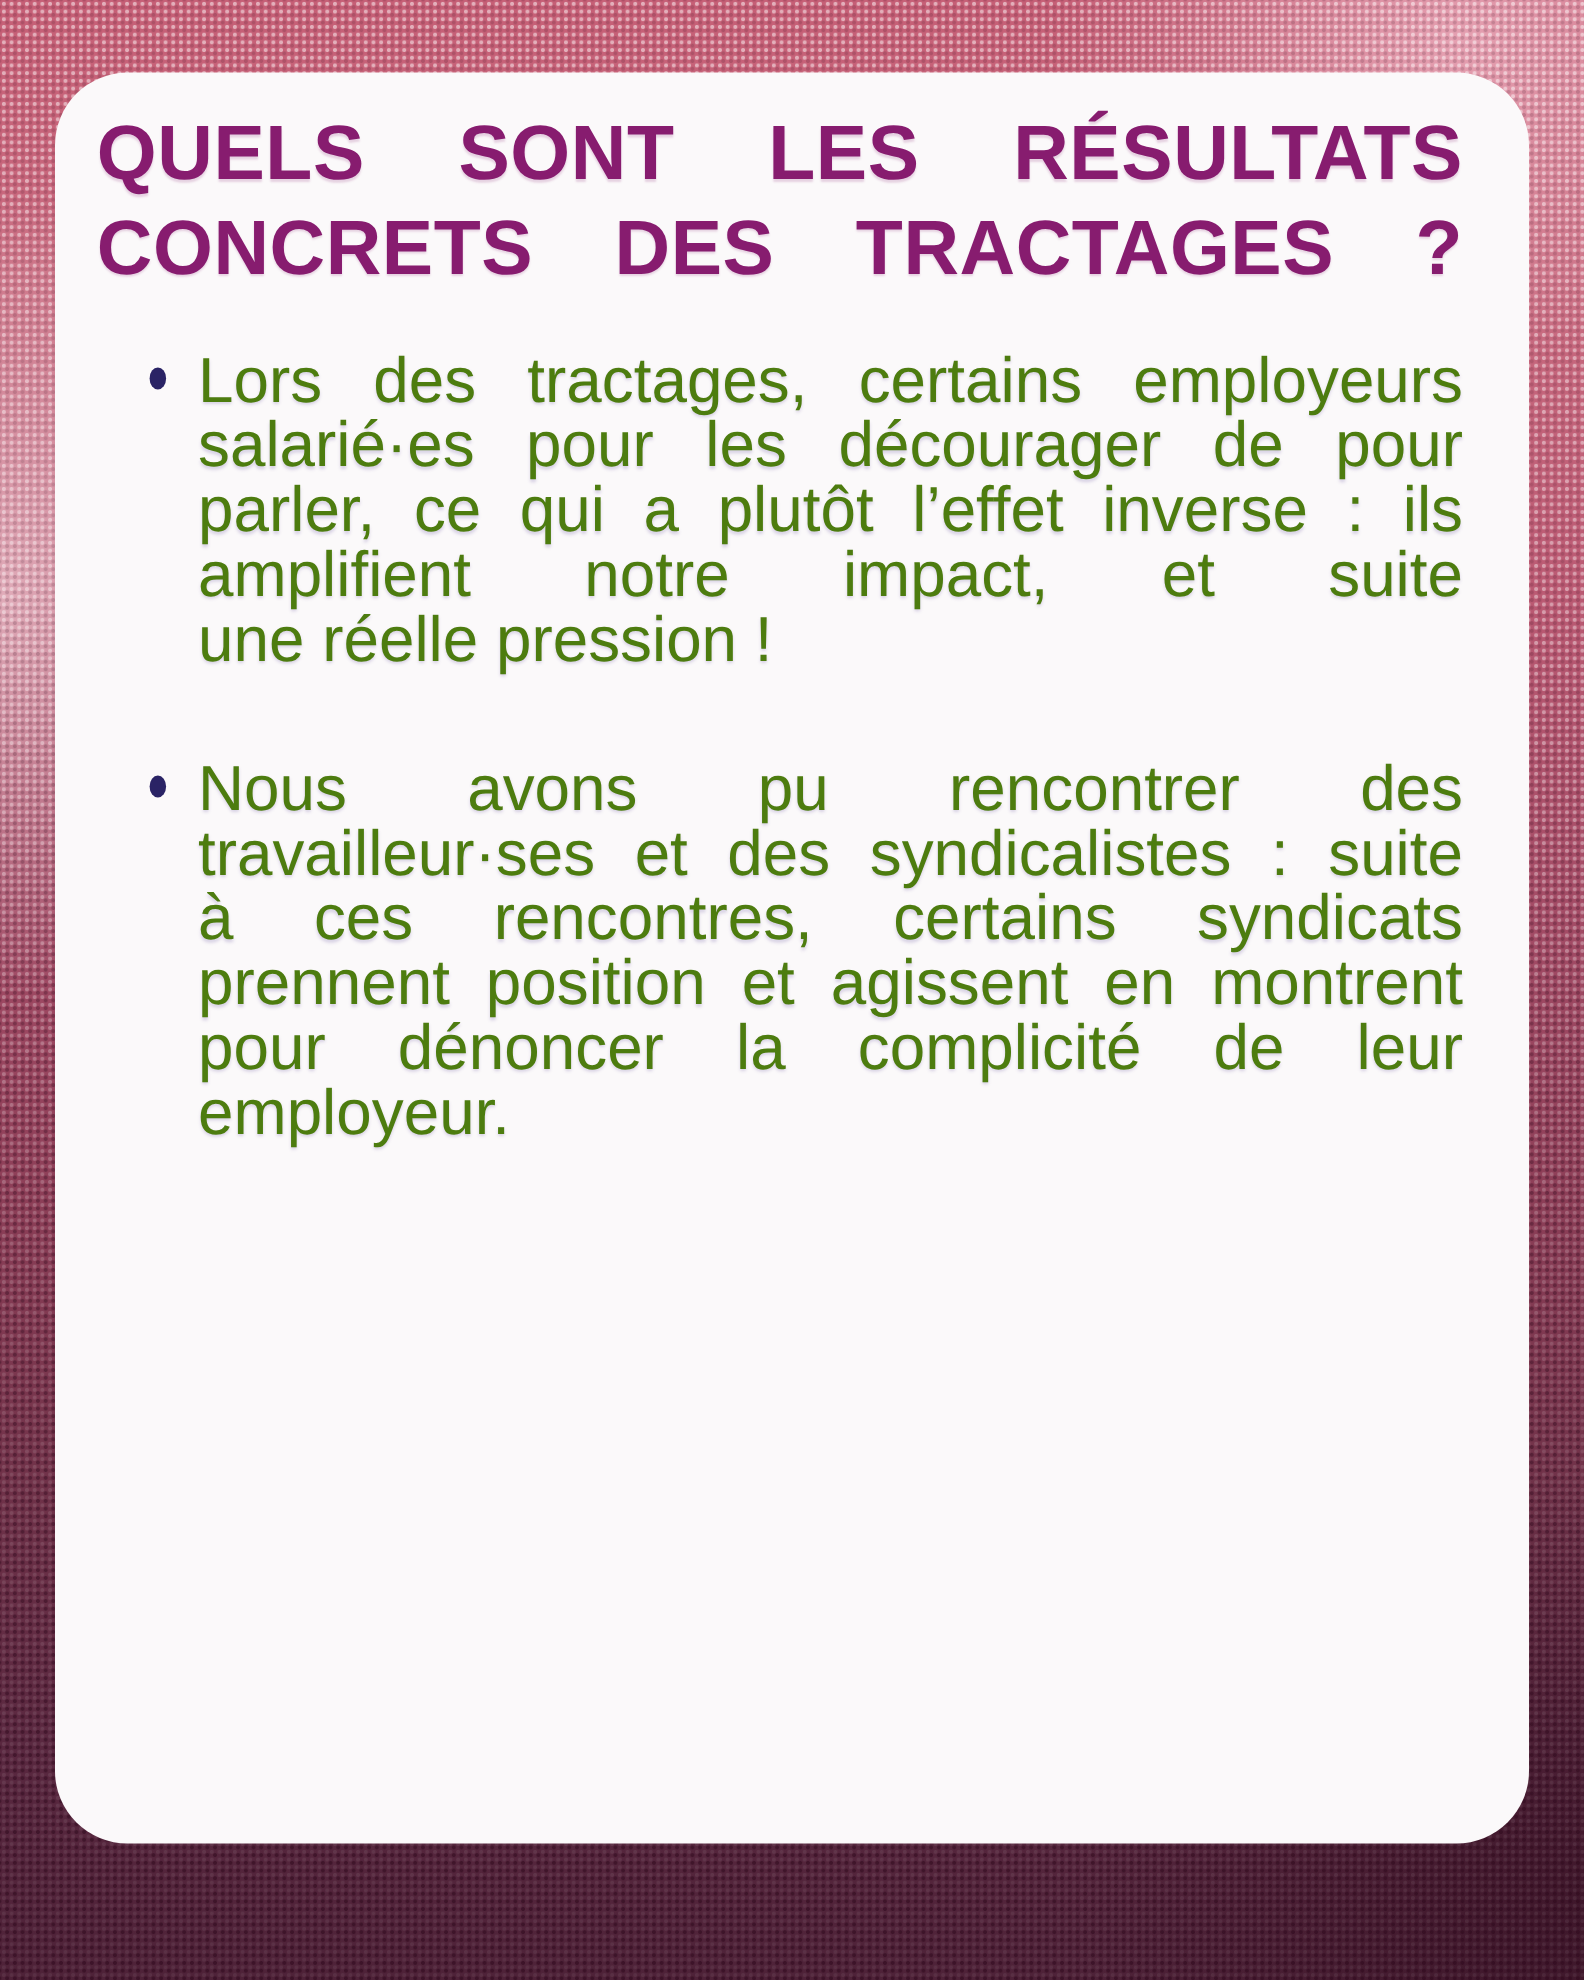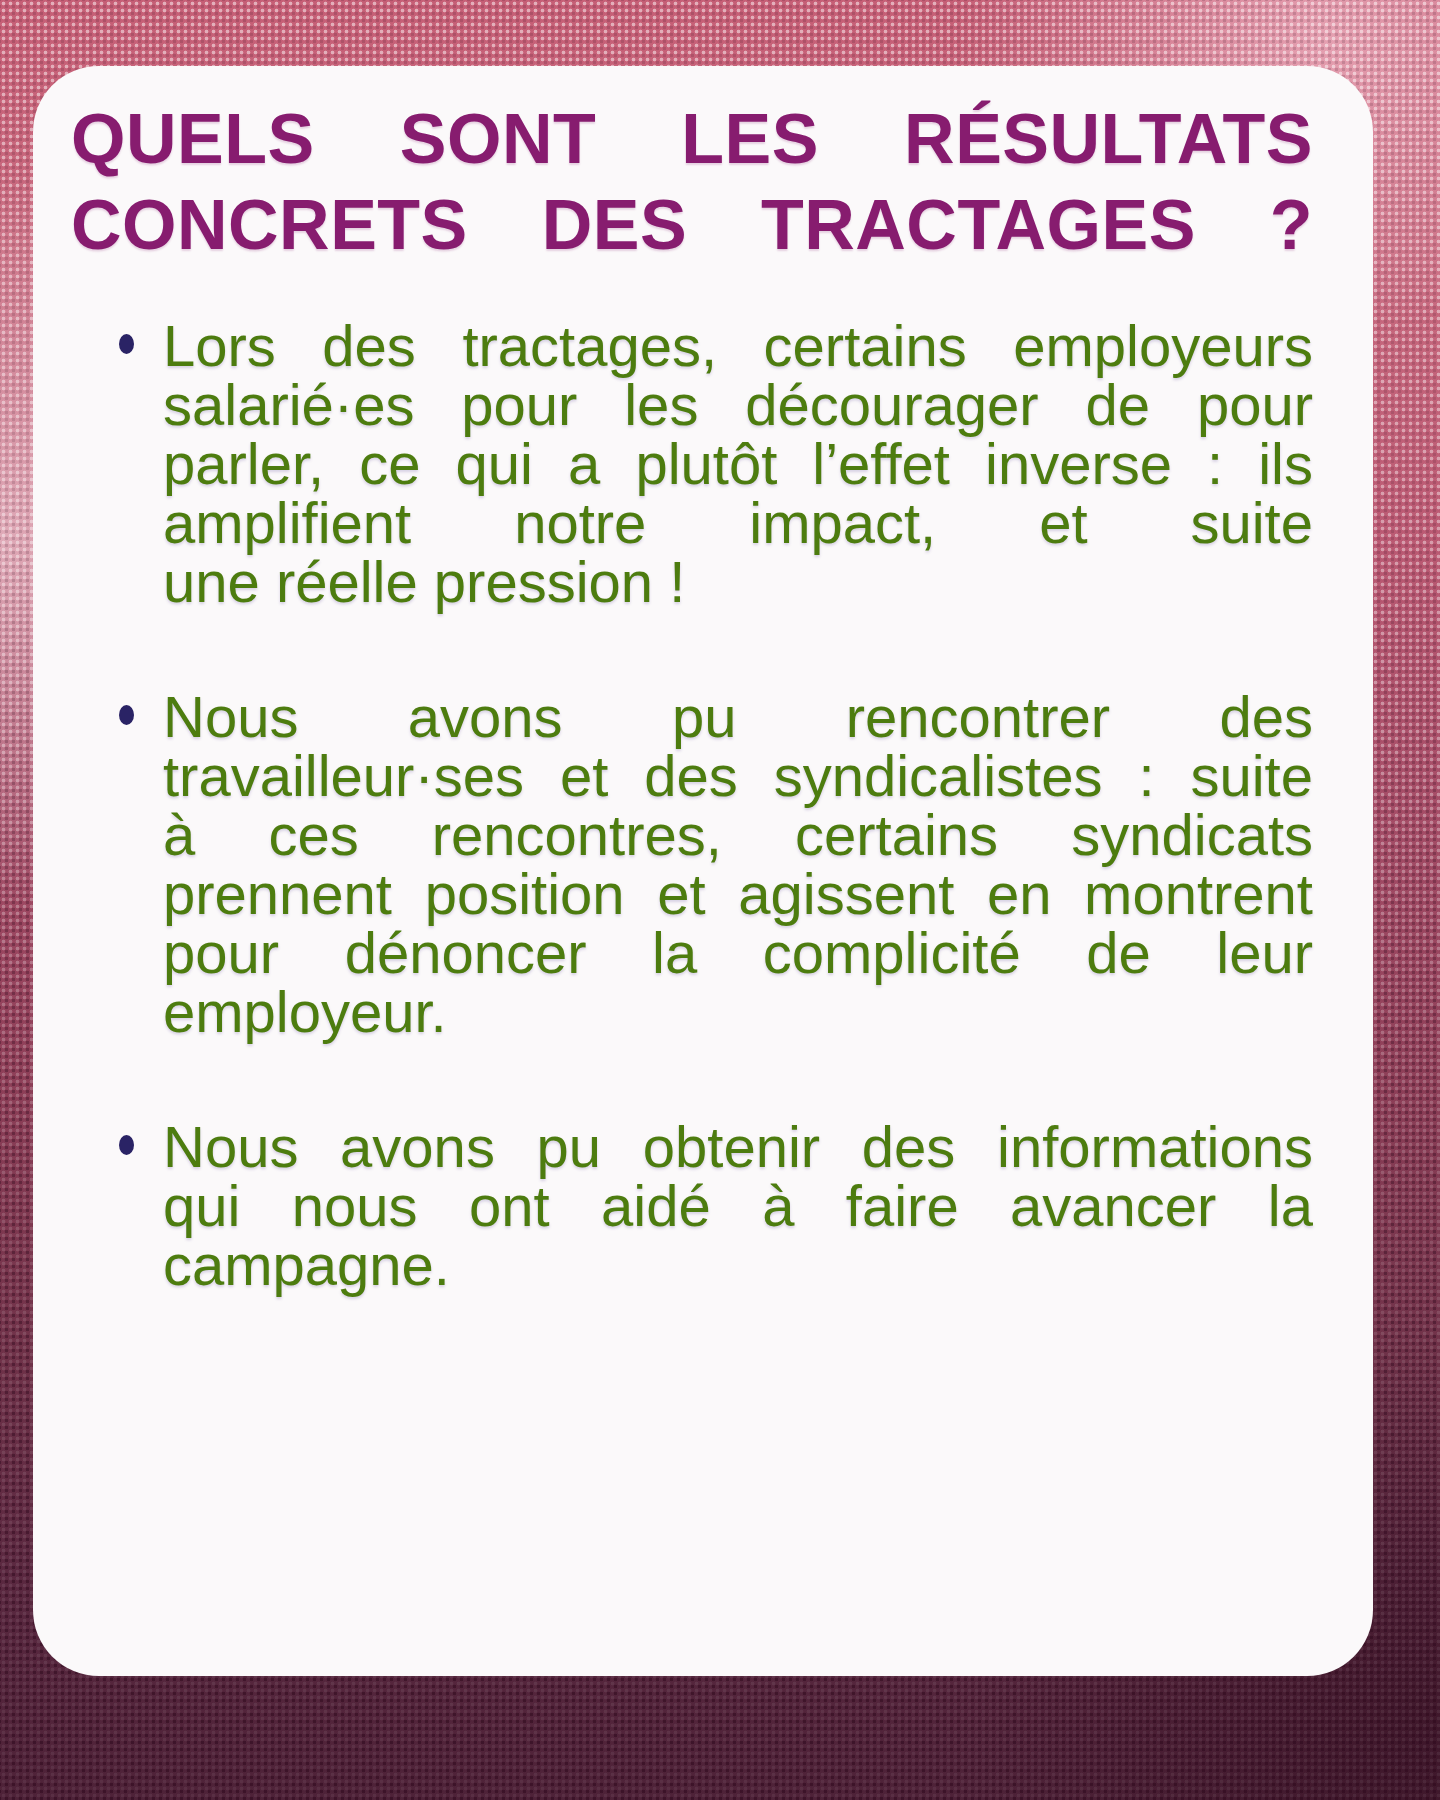--- a/index.html
+++ b/index.html
@@ -34,21 +34,21 @@
     background-image: radial-gradient(circle, rgba(46,8,28,0.55) 1.4px, rgba(46,8,28,0) 2.1px);
     background-size: 7px 7px;
     background-position: 3px 3px;
     -webkit-mask-image: linear-gradient(to top, rgba(0,0,0,1) 0%, rgba(0,0,0,0.6) 45%, rgba(0,0,0,0.25) 75%, rgba(0,0,0,0.3) 100%);
             mask-image: linear-gradient(to top, rgba(0,0,0,1) 0%, rgba(0,0,0,0.6) 45%, rgba(0,0,0,0.25) 75%, rgba(0,0,0,0.3) 100%);
   }
 
   
   .card {
     position: absolute;
-    left: 33px; top: 66px;
+    left: 50px; top: 66px;
     width: 1340px; height: 1610px;
     background: #fbf9fa;
     border-radius: 66px;
     padding: 30px 60px 0 38px;
   }
 
   
   .title {
     color: #871c6f;
     font-weight: 700;
@@ -115,19 +115,14 @@
         <div class="line last">une réelle pression !</div>
       </li>
       <li class="bullet">
         <div class="line">Nous avons pu rencontrer des</div>
         <div class="line">travailleur·ses et des syndicalistes : suite</div>
         <div class="line">à ces rencontres, certains syndicats</div>
         <div class="line">prennent position et agissent en montrent</div>
         <div class="line">pour dénoncer la complicité de leur</div>
         <div class="line last">employeur.</div>
       </li>
-      <li class="bullet">
-        <div class="line">Nous avons pu obtenir des informations</div>
-        <div class="line">qui nous ont aidé à faire avancer la</div>
-        <div class="line last">campagne.</div>
-      </li>
     </ul>
 </main>
 
 </body></html>

